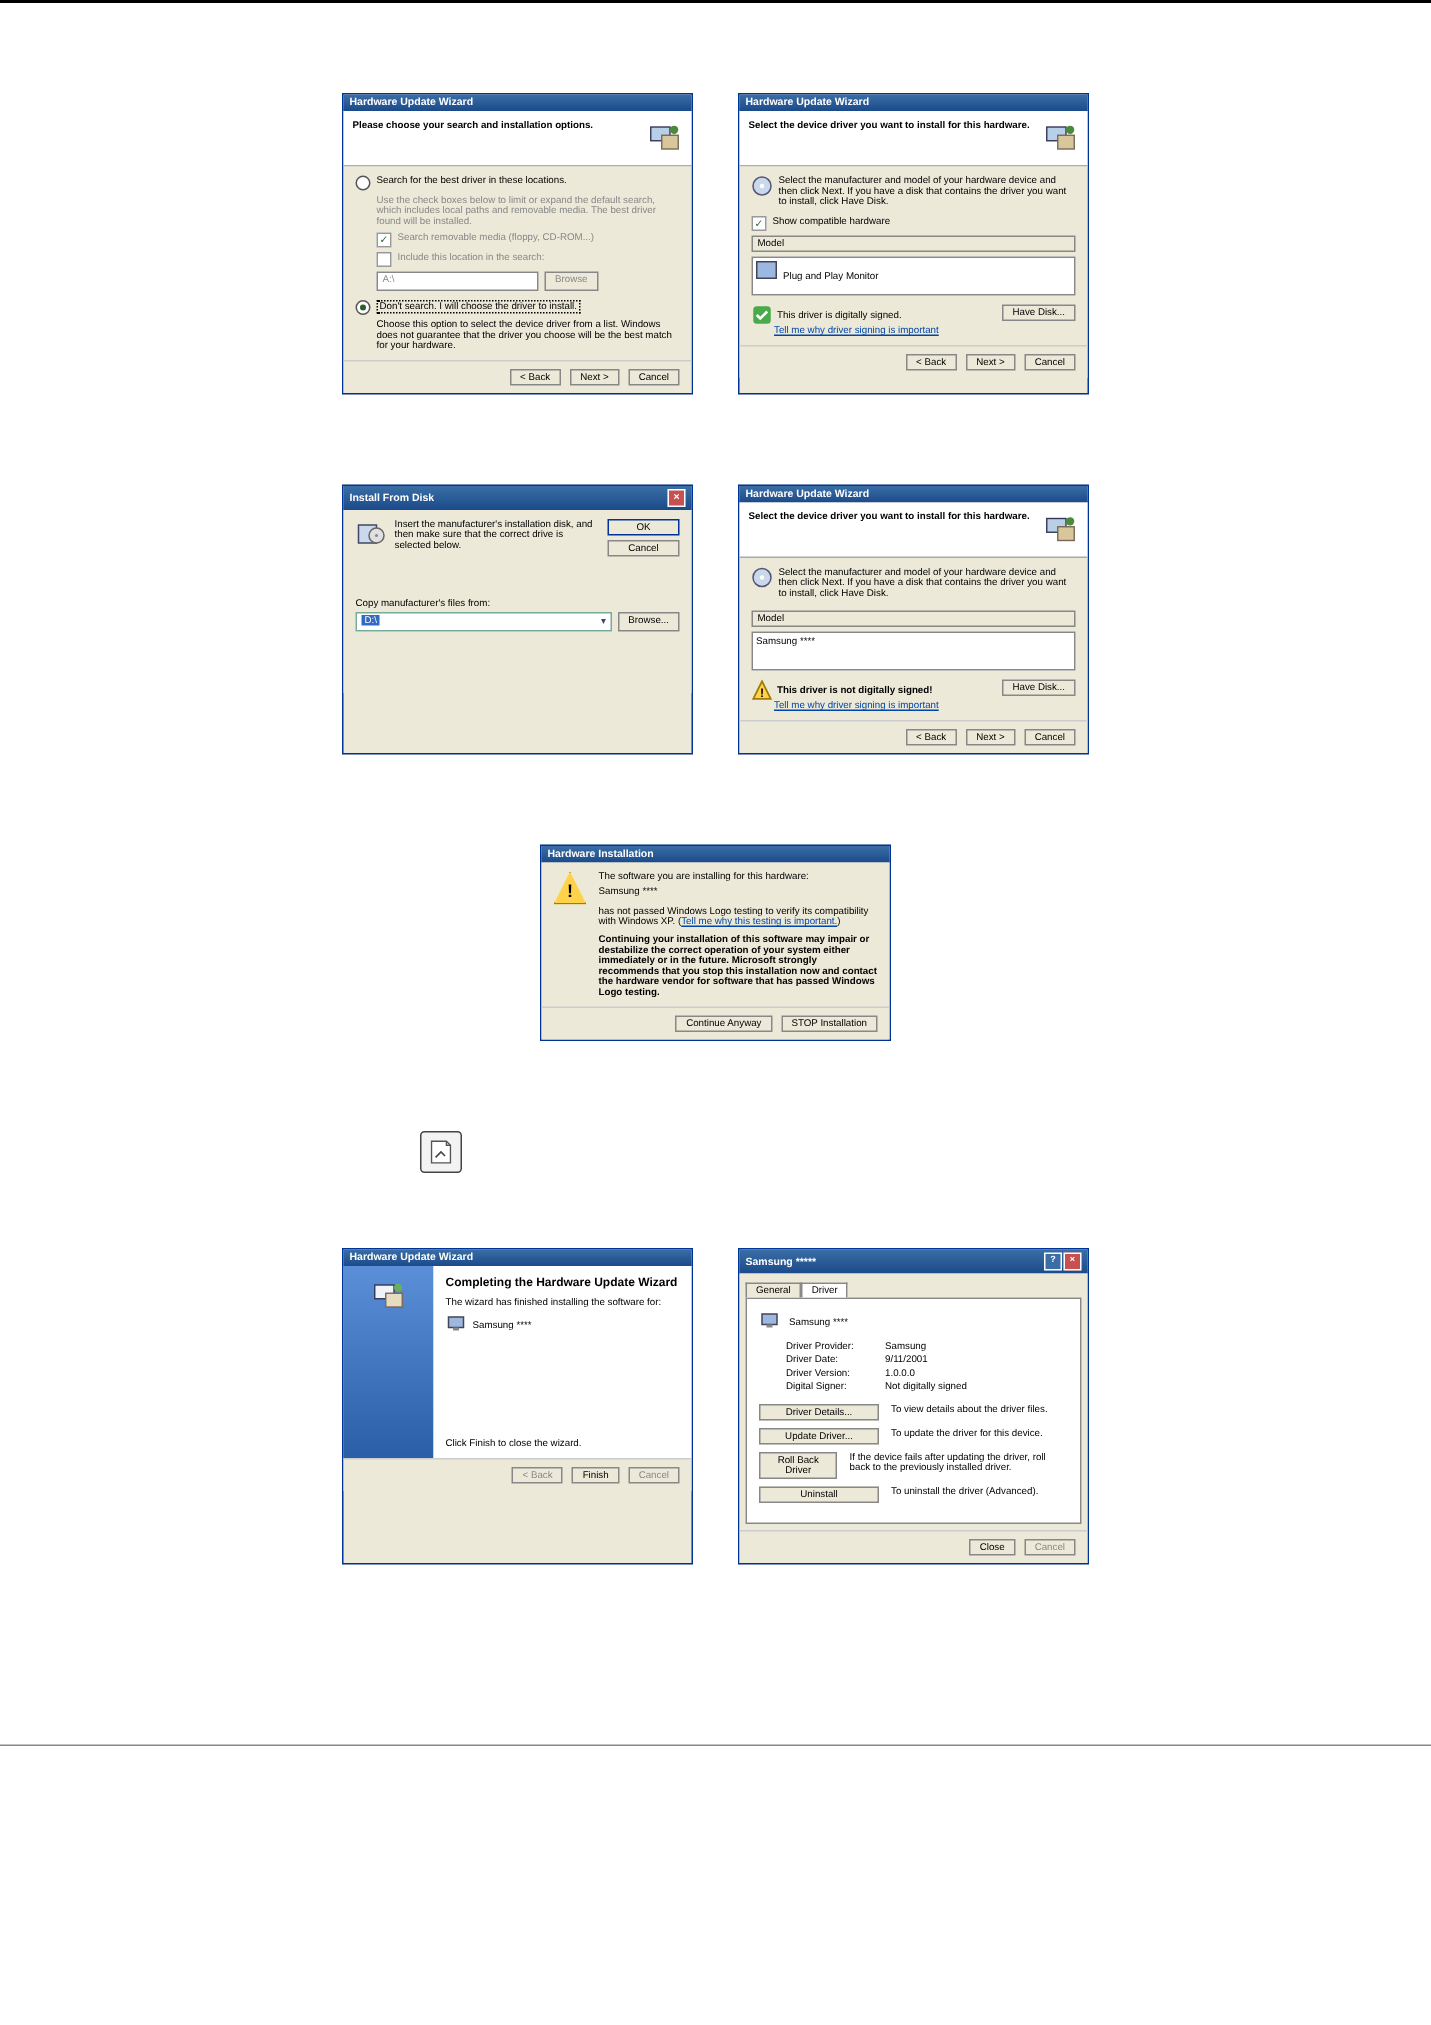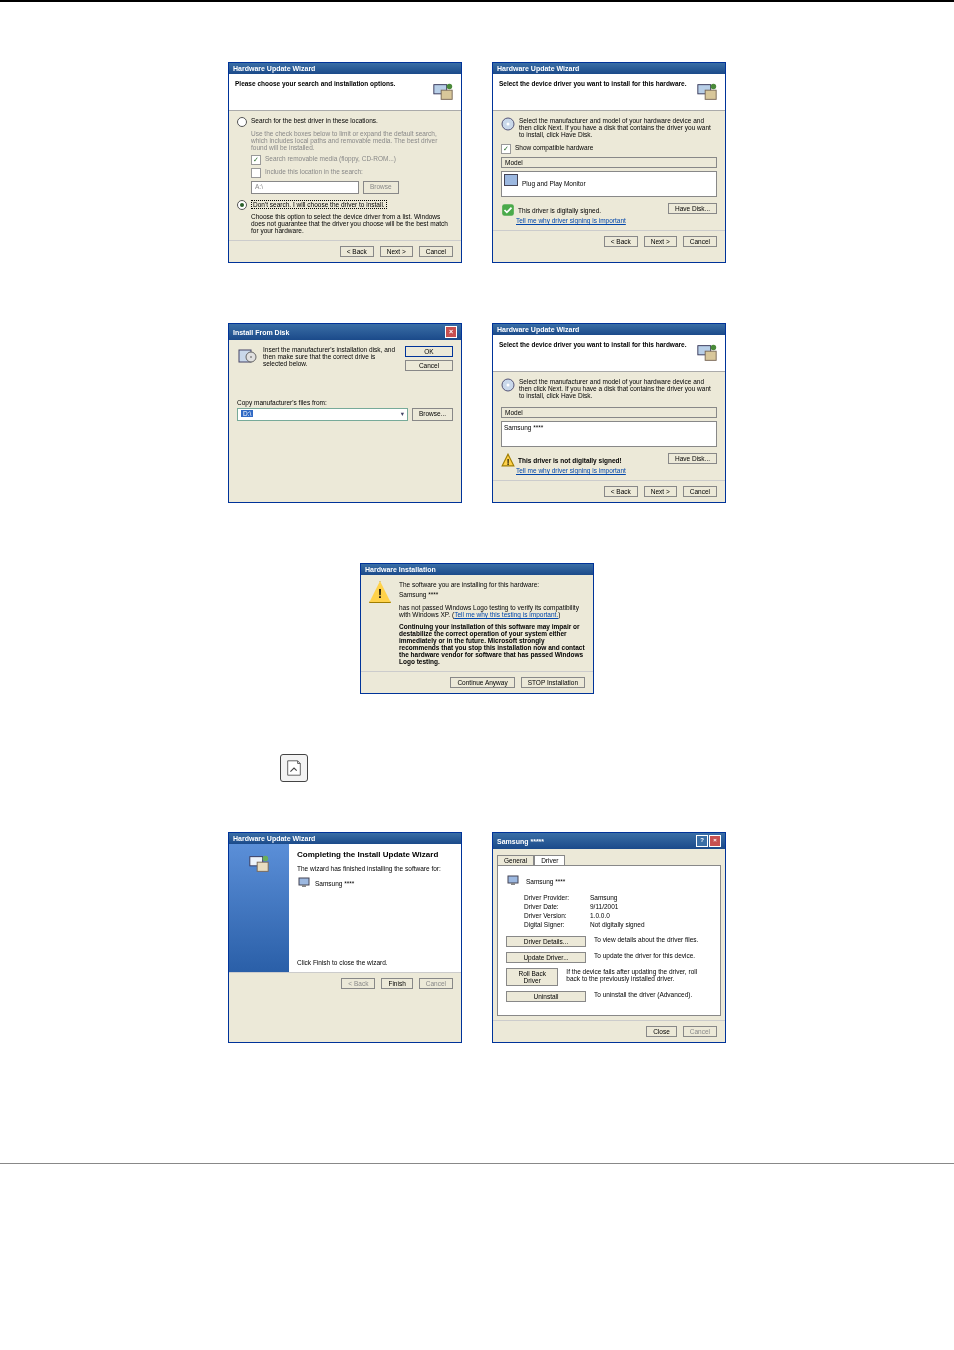--- a/index.html
+++ b/index.html
@@ -377,21 +377,21 @@
       <div class="sidebar-blue">
         <span class="csd-icon">
           <svg viewBox="0 0 24 24">
                 <rect x="2" y="4" width="14" height="10" fill="#eef3fa" stroke="#335"></rect>
                 <rect x="10" y="10" width="12" height="10" fill="#e8dcc0" stroke="#765"></rect>
                 <circle cx="19" cy="6" r="3" fill="#6aae5a"></circle>
               </svg>
         </span>
       </div>
       <div style="flex:1;background:#fff;padding:6px 8px;display:flex;flex-direction:column;">
-        <div style="font-weight:bold;font-size:8px;margin-bottom:6px;">Completing the Install Update Wizard</div>
+        <div style="font-weight:bold;font-size:8px;margin-bottom:6px;">Completing the Hardware Update Wizard</div>
         <div>The wizard has finished installing the software for:</div>
         <div style="display:flex;gap:4px;margin-top:4px;align-items:center;">
           <span class="infoicon">
                 <svg viewBox="0 0 14 14">
                   <rect x="2" y="2" width="10" height="7" fill="#9cb8e0" stroke="#445"></rect>
                   <rect x="5" y="9" width="4" height="2" fill="#888"></rect>
                 </svg>
               </span>
           <span>Samsung ****</span>
         </div>

